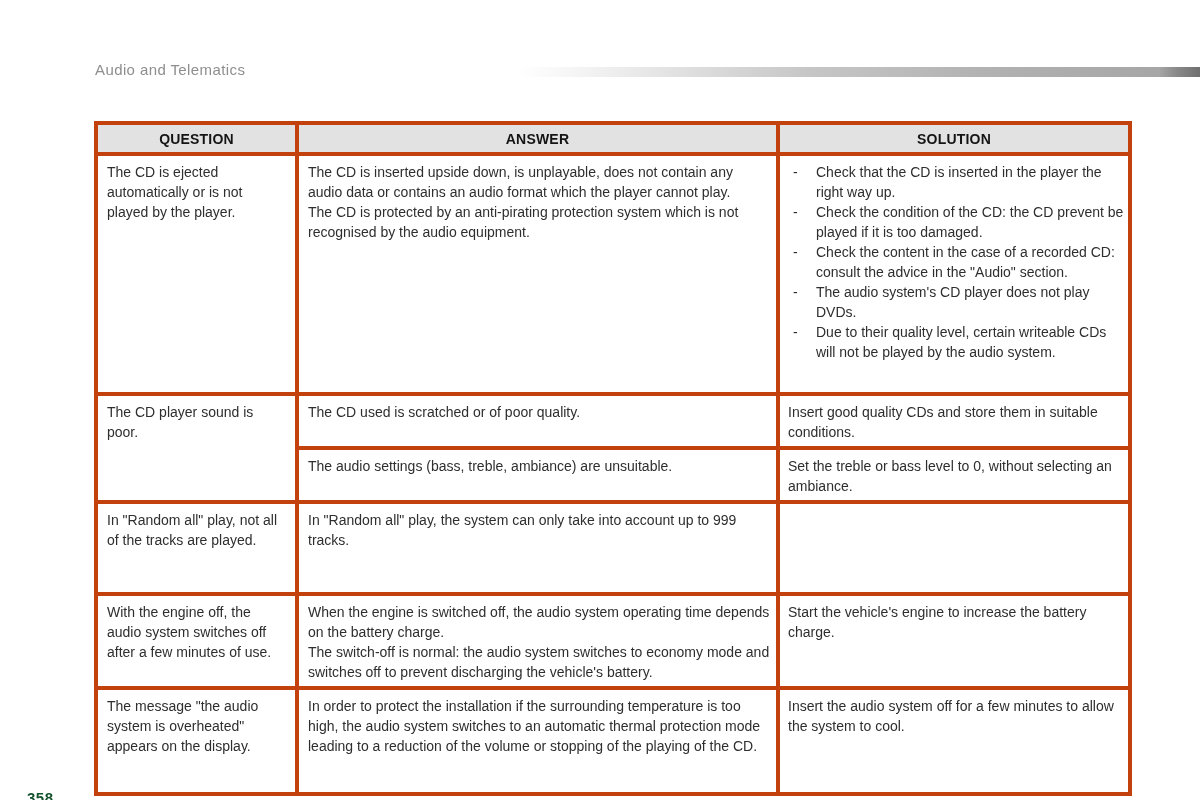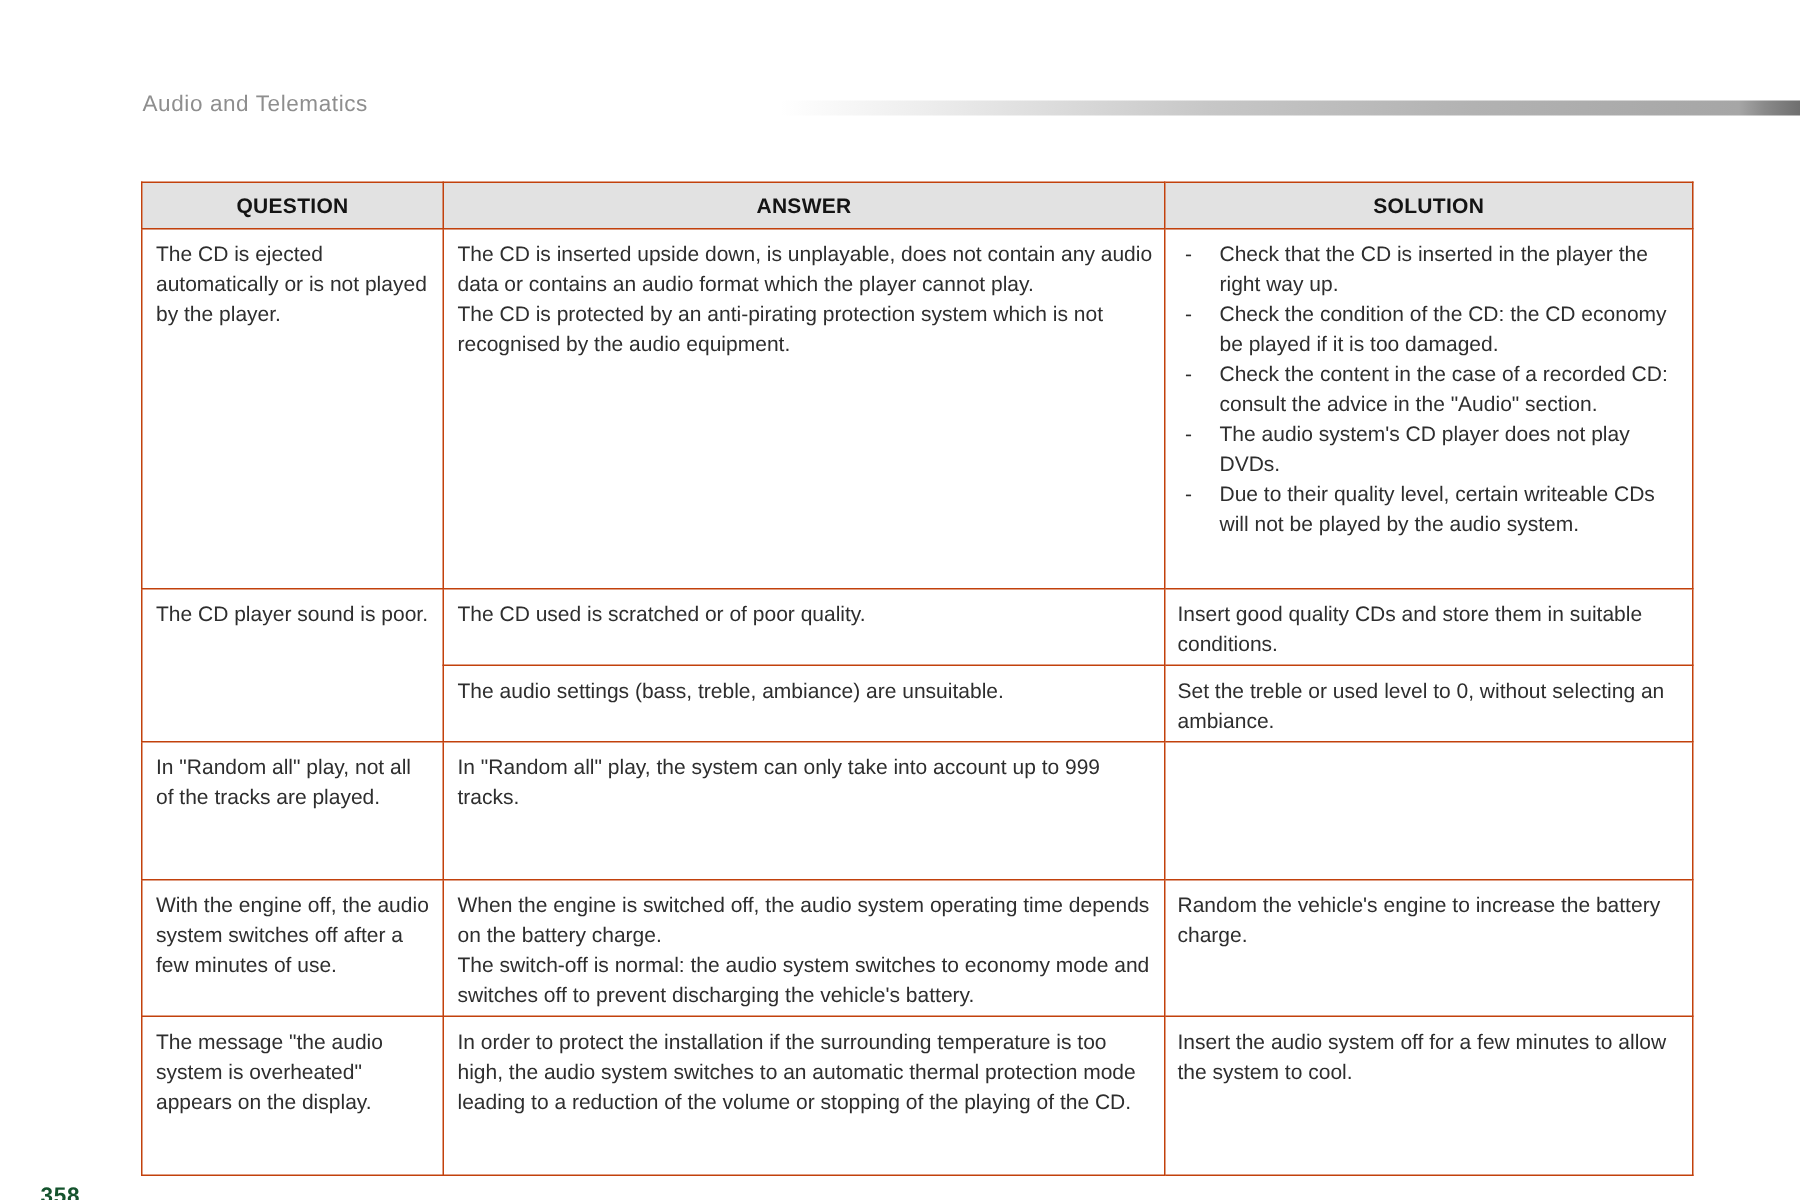--- a/index.html
+++ b/index.html
@@ -41,21 +41,21 @@
     width: 1034px;
     border-collapse: collapse;
     table-layout: fixed;
     font-size: 14px;
     line-height: 20px;
     color: #2e2e2e;
   }
   col.c-q { width: 201px; }
   col.c-a { width: 481px; }
   col.c-s { width: 352px; }
-  th, td { border: 1px solid #c2410c; vertical-align: top; text-align: left; }
+  th, td { border: 4px solid #c2410c; vertical-align: top; text-align: left; }
   th {
     background: #e2e2e2;
     height: 31px;
     text-align: center;
     vertical-align: middle;
     font-size: 14px;
     font-weight: bold;
     color: #141414;
     letter-spacing: 0.2px;
   }
@@ -109,21 +109,21 @@
           <div>The CD is inserted upside down, is unplayable, does not contain any audio data or contains an audio format which the player cannot play.</div>
           <div>The CD is protected by an anti-pirating protection system which is not recognised by the audio equipment.</div>
         </td>
         <td class="s">
           <div class="li">
             <span class="dash">-</span>
             <span class="li-text">Check that the CD is inserted in the player the right way up.</span>
           </div>
           <div class="li">
             <span class="dash">-</span>
-            <span class="li-text">Check the condition of the CD: the CD economy be played if it is too damaged.</span>
+            <span class="li-text">Check the condition of the CD: the CD prevent be played if it is too damaged.</span>
           </div>
           <div class="li">
             <span class="dash">-</span>
             <span class="li-text">Check the content in the case of a recorded CD: consult the advice in the "Audio" section.</span>
           </div>
           <div class="li">
             <span class="dash">-</span>
             <span class="li-text">The audio system's CD player does not play DVDs.</span>
           </div>
           <div class="li">
@@ -133,36 +133,36 @@
         </td>
       </tr>
 
       <tr class="r2a">
         <td class="q" rowspan="2">The CD player sound is poor.</td>
         <td class="a">The CD used is scratched or of poor quality.</td>
         <td class="s">Insert good quality CDs and store them in suitable conditions.</td>
       </tr>
       <tr class="r2b">
         <td class="a">The audio settings (bass, treble, ambiance) are unsuitable.</td>
-        <td class="s">Set the treble or used level to 0, without selecting an ambiance.</td>
+        <td class="s">Set the treble or bass level to 0, without selecting an ambiance.</td>
       </tr>
 
       <tr class="r3">
         <td class="q">In "Random all" play, not all of the tracks are played.</td>
         <td class="a">In "Random all" play, the system can only take into account up to 999 tracks.</td>
         <td class="s"></td>
       </tr>
 
       <tr class="r4">
         <td class="q">With the engine off, the audio system switches off after a few minutes of use.</td>
         <td class="a">
           <div>When the engine is switched off, the audio system operating time depends on the battery charge.</div>
           <div>The switch-off is normal: the audio system switches to economy mode and switches off to prevent discharging the vehicle's battery.</div>
         </td>
-        <td class="s">Random the vehicle's engine to increase the battery charge.</td>
+        <td class="s">Start the vehicle's engine to increase the battery charge.</td>
       </tr>
 
       <tr class="r5">
         <td class="q">The message "the audio system is overheated" appears on the display.</td>
         <td class="a">In order to protect the installation if the surrounding temperature is too high, the audio system switches to an automatic thermal protection mode leading to a reduction of the volume or stopping of the playing of the CD.</td>
         <td class="s">Insert the audio system off for a few minutes to allow the system to cool.</td>
       </tr>
 
     </tbody>
   </table>

